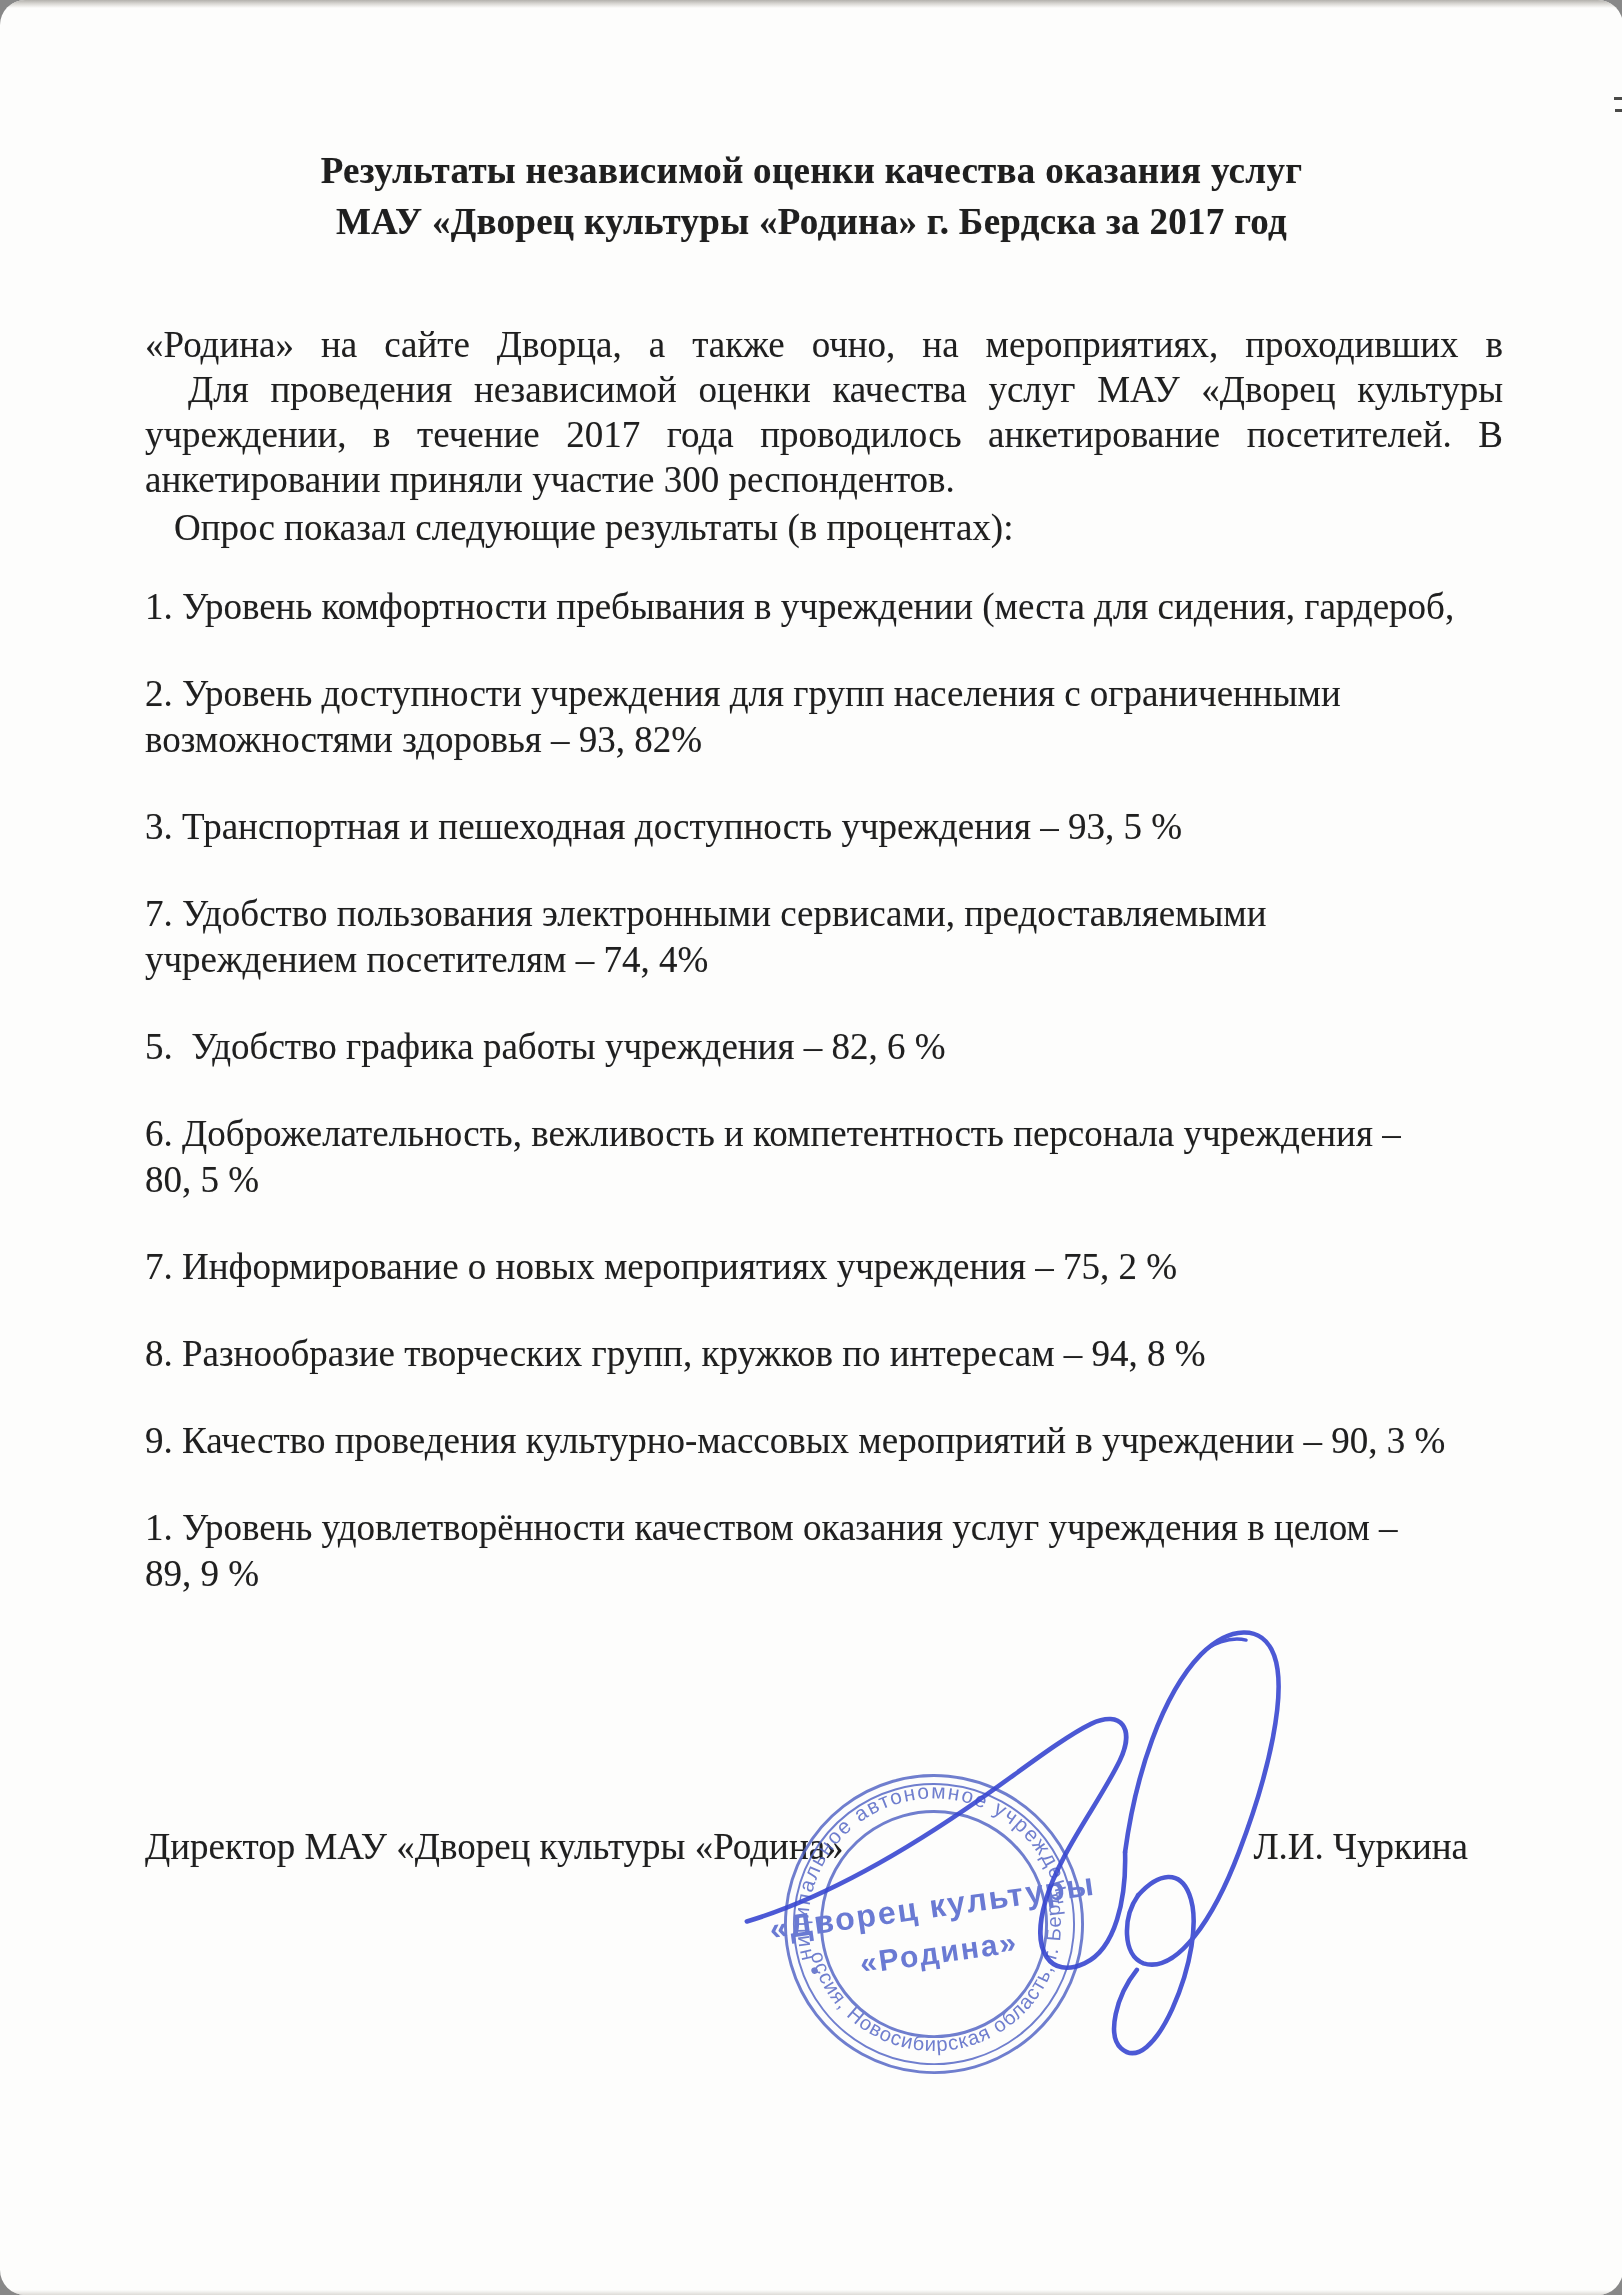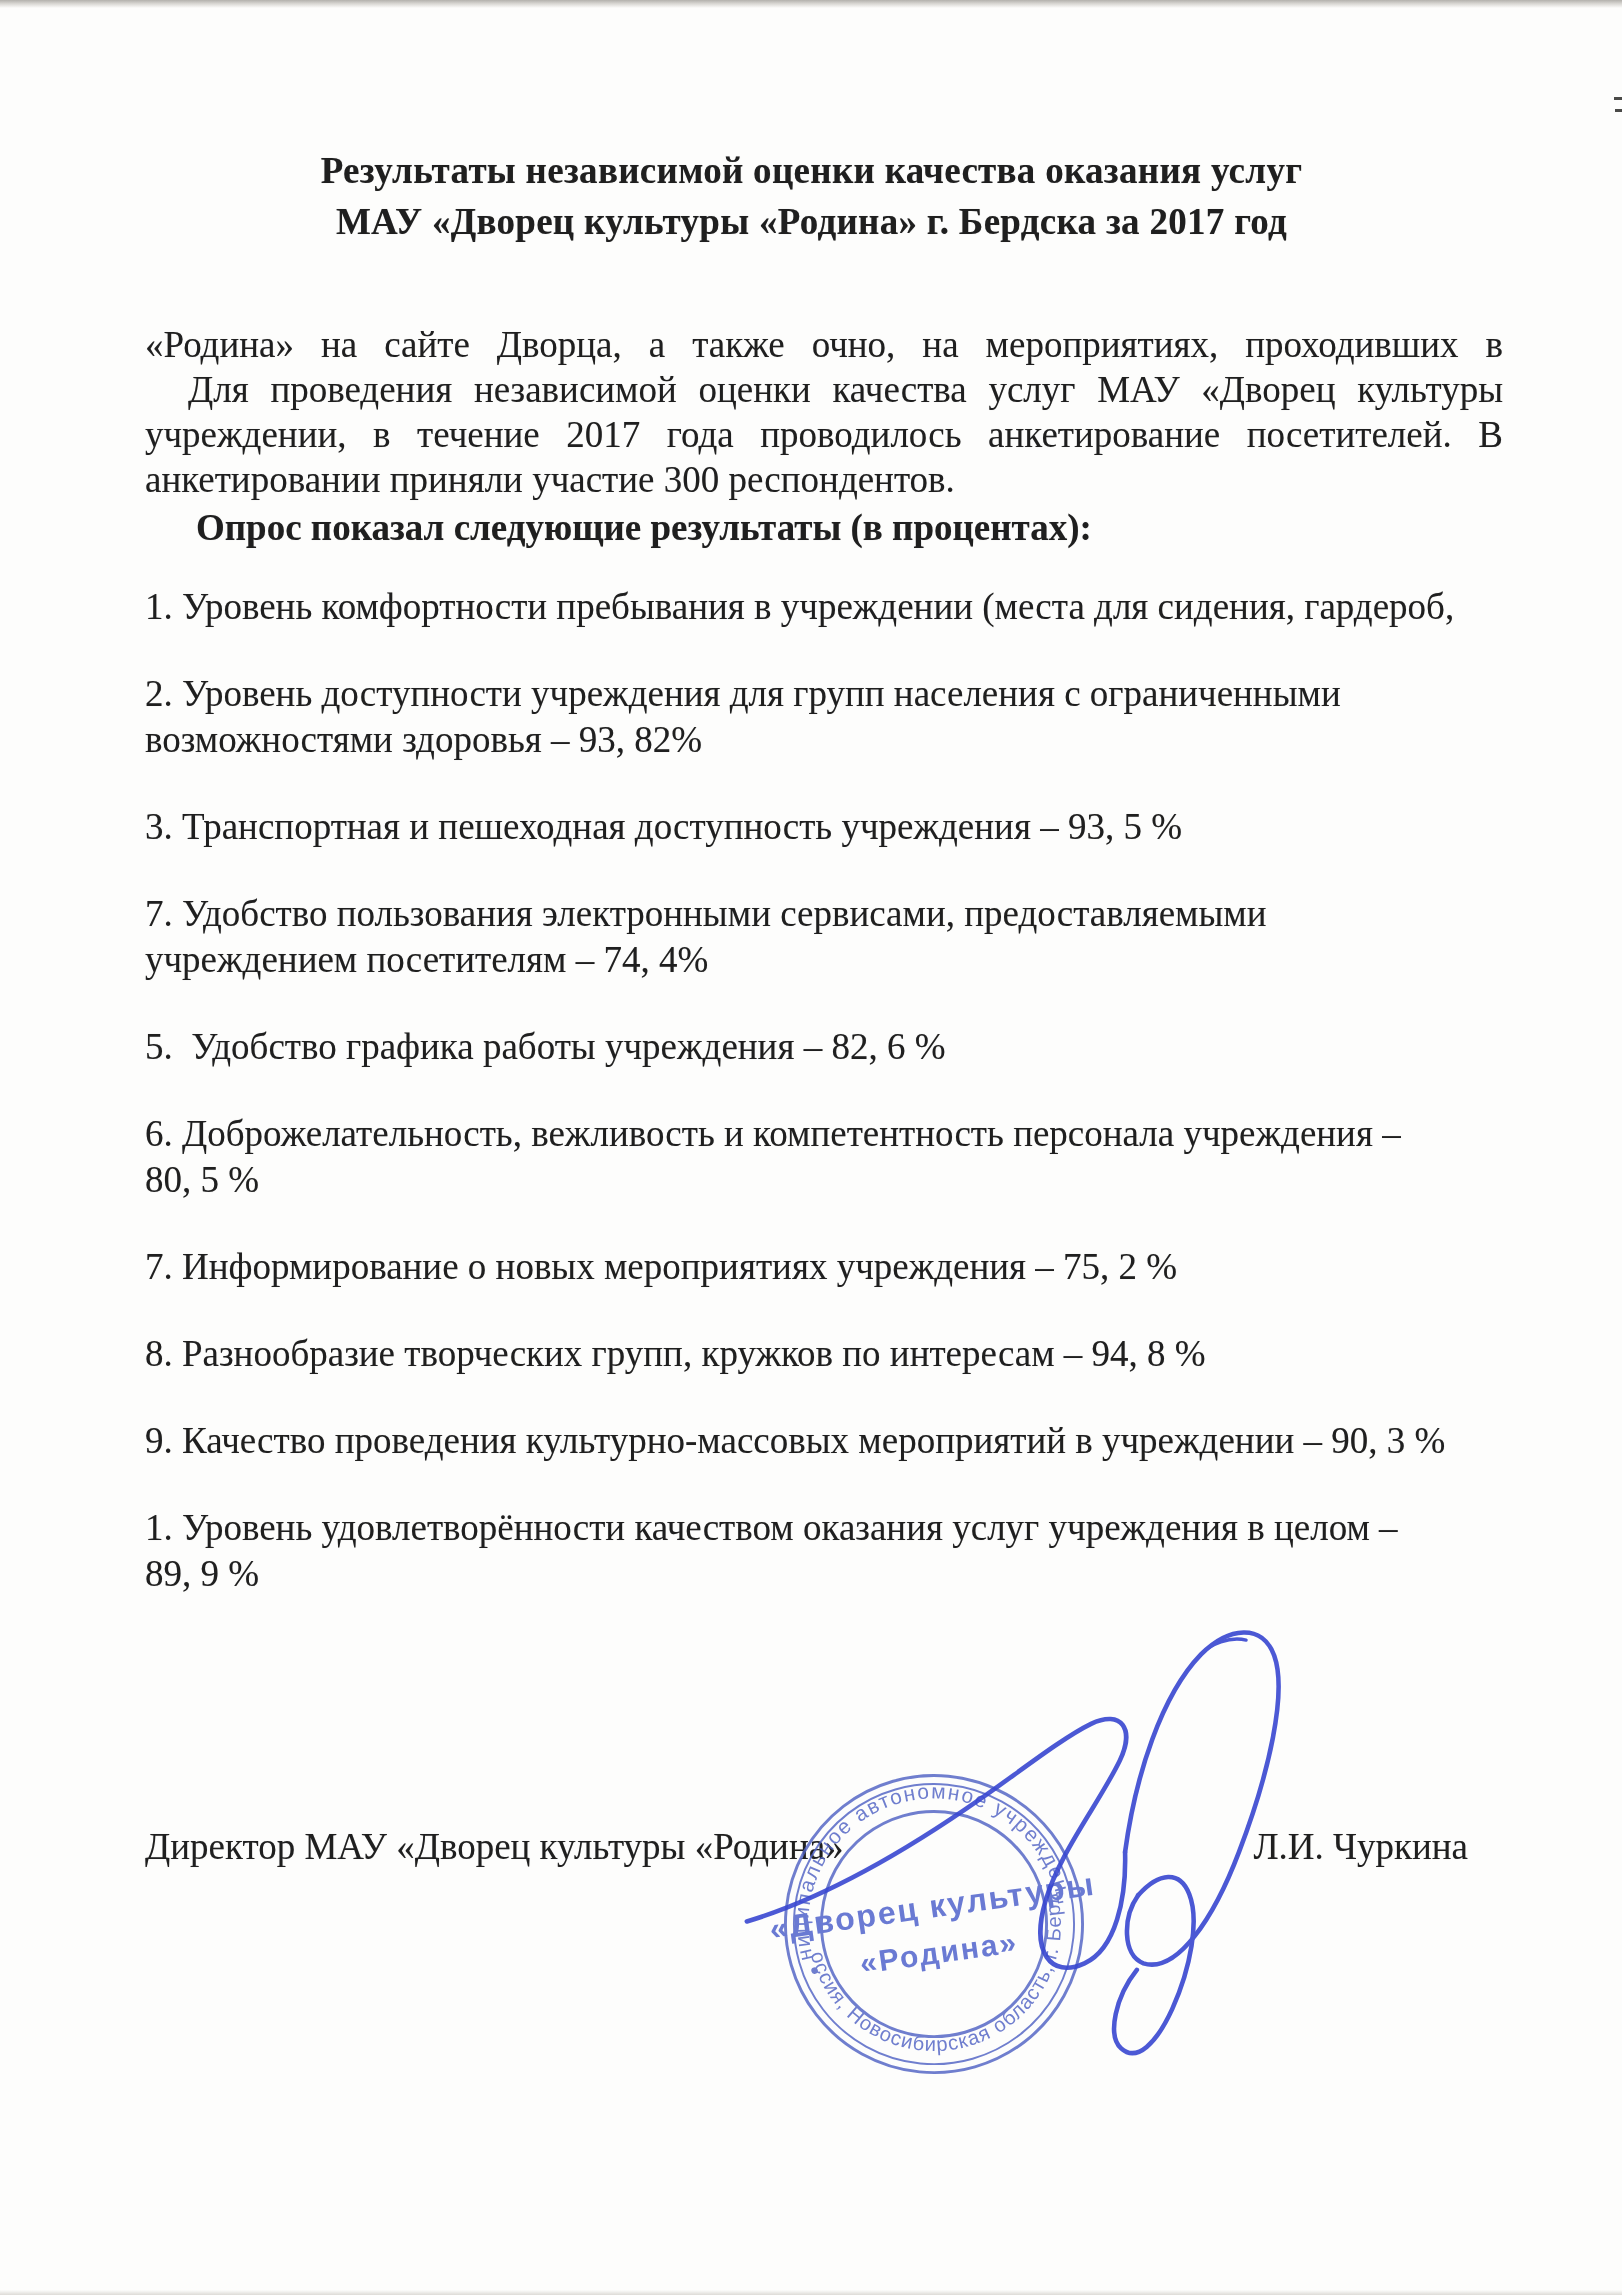--- a/index.html
+++ b/index.html
@@ -4,20 +4,21 @@
 <style>
   html,body{margin:0;padding:0;background:#888;}
   .page{
     position:relative;
     width:1623px;height:2295px;
     margin:0 auto;
     background:#fdfdfc;
     overflow:hidden;
     font-family:"Liberation Serif","DejaVu Serif",serif;
     color:#1f1f1f;
+    border-radius:25px;
   }
   
   .scan-edge-top{position:absolute;top:0;left:0;right:0;height:7.9px;
     background:linear-gradient(to bottom,#b3b1ac 0%,#d8d6d2 45%,rgba(253,253,252,0) 100%);}
   .scan-edge-bottom{position:absolute;bottom:0;left:0;right:0;height:4.6px;
     background:linear-gradient(to top,#dddbd7 0%,rgba(253,253,252,0) 100%);}
   .scan-dash{position:absolute;background:#4a4a48;}
   .scan-dash.d1{right:1.3px;top:97px;width:7.9px;height:3.3px;}
   .scan-dash.d2{right:1.3px;top:109px;width:6.5px;height:2.6px;}
 
@@ -28,24 +29,23 @@
     text-shadow:0 0 0.7px rgba(20,20,20,.35);
   }
   .intro{
     position:absolute;top:322px;left:145px;width:1358px;
     font-size:37px;line-height:45px;
     text-shadow:0 0 0.7px rgba(20,20,20,.3);
   }
   .jline{text-align:justify;text-align-last:justify;}
   .jline.indent{padding-left:0;text-indent:43px;}
   .survey-line{
-    position:absolute;top:505px;left:153px;width:1358px;
+    position:absolute;top:505px;left:131px;width:1358px;
     font-size:37px;line-height:45px;text-indent:43px;
     text-shadow:0 0 0.7px rgba(20,20,20,.3);
-    font-weight:bold;
   }
   .results{
     position:absolute;top:584px;left:145px;width:1394px;
     font-size:37px;line-height:46px;
     text-shadow:0 0 0.7px rgba(20,20,20,.3);
   }
   .result-item{margin-bottom:41px;}
   .res-line{white-space:pre-wrap;}
 
   .director-row{

